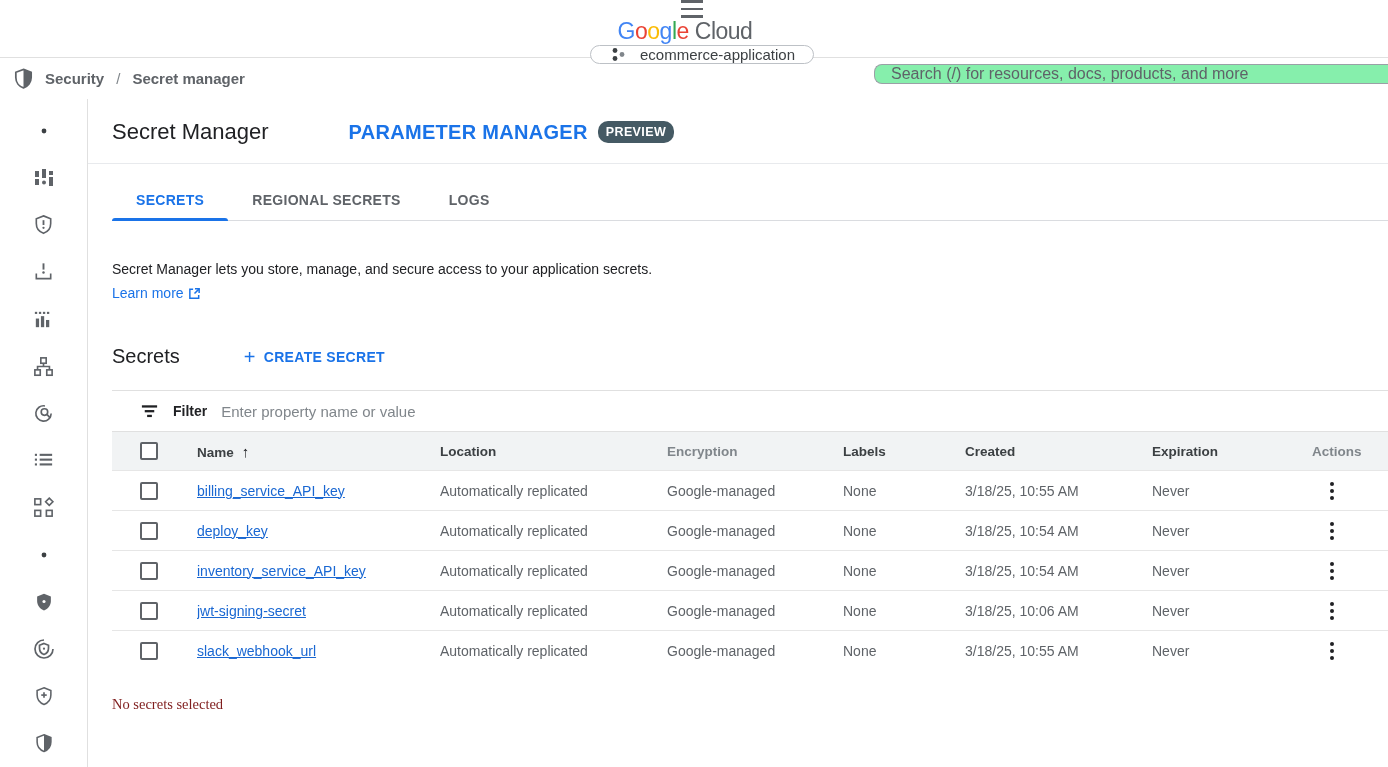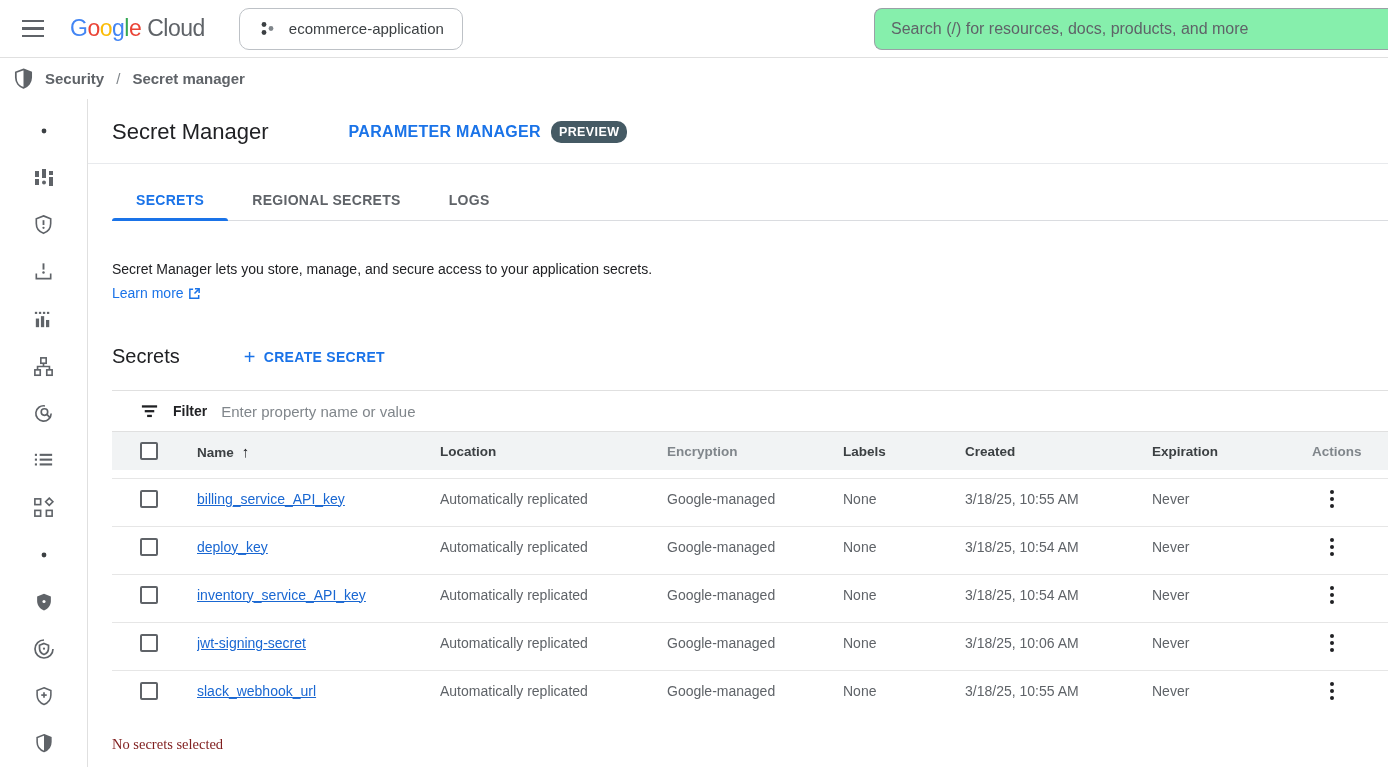--- a/index.html
+++ b/index.html
@@ -1,20 +1,20 @@
 <!DOCTYPE html>
 <html><head>
 <meta charset="utf-8">
 <style>
   * { margin:0; padding:0; box-sizing:border-box; }
   html,body { width:1388px; height:767px; overflow:hidden; background:#fff;
     font-family:"Liberation Sans","DejaVu Sans",sans-serif; color:#202124; }
 
   
-  .topbar { height:58px; display:flex; align-items:center; padding-left:16px; border-bottom:1px solid #e0e0e0; }
+  .topbar { height:58px; display:flex; align-items:center; padding-left:16px; border-bottom:1px solid #e0e0e0;flex-direction:column; }
   .hamburger { width:40px; height:40px; display:flex; flex-direction:column; justify-content:center; gap:5px; cursor:pointer; margin-right:14px; }
   .hamburger span { display:block; width:22px; height:2.5px; background:#5f6368; margin-left:6px; }
   .logo { display:flex; align-items:baseline; font-size:23px; letter-spacing:-0.5px; margin-right:34px; }
   .logo .cloud { color:#5f6368; margin-left:6px; }
   .project-btn { display:flex; align-items:center; gap:12px; border:1px solid #bdc1c6; border-radius:10px;
     height:42px; padding:0 18px; font-size:15px; color:#3c4043; background:#fff; cursor:pointer; }
   .searchbox { margin-left:auto; width:514px; height:42px; background:#86efac; border:1px solid #9aa0a6;
     border-radius:8px 0 0 8px; border-right:none; display:flex; align-items:center; padding:0 16px; }
   .searchbox input { border:none; outline:none; background:transparent; font-size:16px; width:100%;
     color:#3c4043; font-family:inherit; }
@@ -27,21 +27,21 @@
 
   
   .frame { display:flex; height:668px; }
   .sidebar { width:88px; border-right:1px solid #e0e0e0; display:flex; flex-direction:column; align-items:center; padding-top:8px; flex:none; }
   .sidebar-item { height:47.5px; width:56px; display:flex; align-items:center; justify-content:center; cursor:pointer; color:#5f6368; }
   .content { flex:1; min-width:0; }
 
   
   .title-row { display:flex; align-items:center; padding:20px 0 18px 24px; border-bottom:1px solid #e8eaed; }
   .page-title { font-size:22px; color:#202124; font-weight:400; }
-  .param-link { margin-left:80px; color:#1a73e8; font-size:16px; font-weight:700; letter-spacing:.3px; cursor:pointer; }
+  .param-link { margin-left:80px; color:#1a73e8; font-size:20px; font-weight:700; letter-spacing:.3px; cursor:pointer; }
   .preview-badge { margin-left:10px; background:#455a64; color:#fff; font-size:12.5px; font-weight:600;
     letter-spacing:.4px; padding:4px 8px; border-radius:10px; }
 
   
   .tabs { display:flex; margin:14px 0 0 24px; border-bottom:1px solid #dadce0; }
   .tab { padding:14px 24px 12px; font-size:14px; font-weight:700; letter-spacing:.3px; color:#5f6368;
     border:none; background:none; cursor:pointer; position:relative; font-family:inherit; }
   .tab.active { color:#1a73e8; }
   .tab.active::after { content:""; position:absolute; left:0; right:0; bottom:-1px; height:3px; background:#1a73e8; border-radius:3px 3px 0 0; }
 
@@ -59,21 +59,21 @@
 
   
   .table { margin:22px 0 0 24px; border-top:1px solid #e0e0e0; }
   .filter-row { height:41px; display:flex; align-items:center; gap:14px; padding-left:28px; border-bottom:1px solid #e0e0e0; }
   .filter-label { font-size:14px; font-weight:700; color:#202124; }
   .filter-row input { flex:1; border:none; outline:none; font-size:15px; color:#3c4043; font-family:inherit; }
   .filter-row input::placeholder { color:#80868b; opacity:1; }
 
   .thead { display:flex; align-items:center; height:38px; background:#f1f3f4; font-size:13.5px; font-weight:700; color:#3c4043; }
   .th.muted { color:#80868b; }
-  .tr { display:flex; align-items:center; height:40px; border-top:1px solid #e6e6e6; font-size:14px; color:#5f6368;margin-top:8px; }
+  .tr { display:flex; align-items:center; height:40px; border-top:1px solid #e6e6e6; font-size:14px; color:#5f6368; }
   .thead, .tr { padding-right:0; }
   .cell, .th { padding-right:20px; overflow:hidden; white-space:nowrap; }
 
   .col-cb { width:85px; flex:none; display:flex; align-items:center; padding-left:28px; }
   .col-name { width:243px; flex:none; }
   .col-loc { width:227px; flex:none; }
   .col-enc { width:176px; flex:none; }
   .col-labels { width:122px; flex:none; }
   .col-created { width:187px; flex:none; }
   .col-exp { width:148px; flex:none; }

